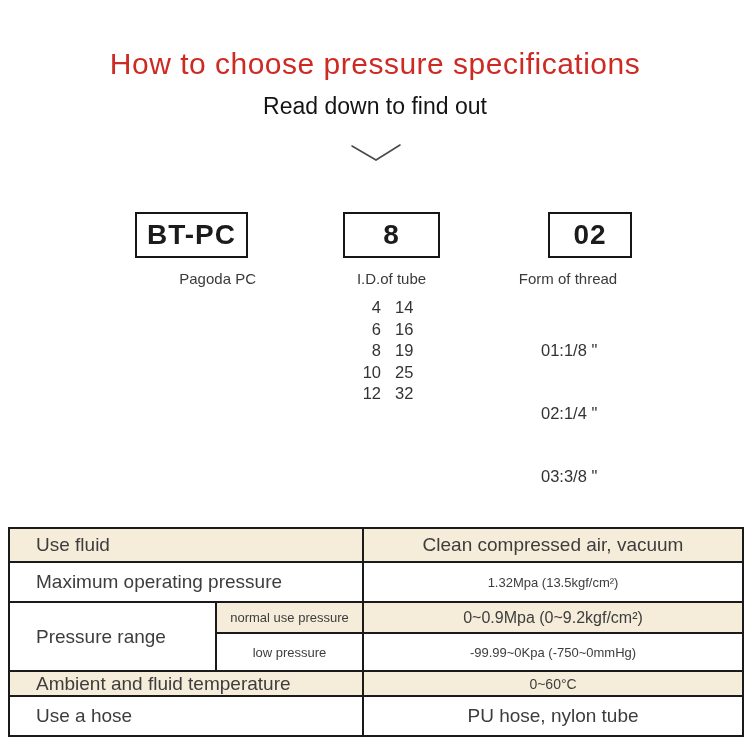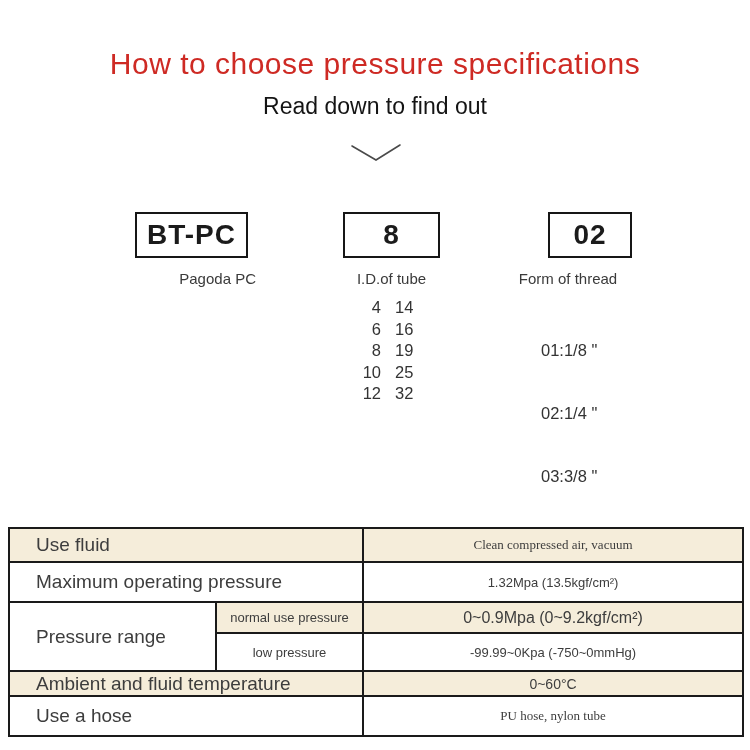--- a/index.html
+++ b/index.html
@@ -107,21 +107,21 @@
     padding: 0;
     overflow: hidden;
   }
   .beige { background: #f5edda; }
   .lbl {
     padding-left: 26px !important;
     font-size: 19px;
     text-align: left;
   }
   .val  { text-align: center; font-size: 13px; }
-  .val-big   { font-size: 13px; font-family: Liberation Serif, serif; }
+  .val-big   { font-size: 19px; }
   .val-small { font-size: 14px; }
   .sub  { text-align: center; font-size: 13px; }
 </style>
 </head>
 <body>
 
 <div class="page">
 
   <div class="title">How to choose pressure specifications</div>
   <div class="subtitle">Read down to find out</div>

